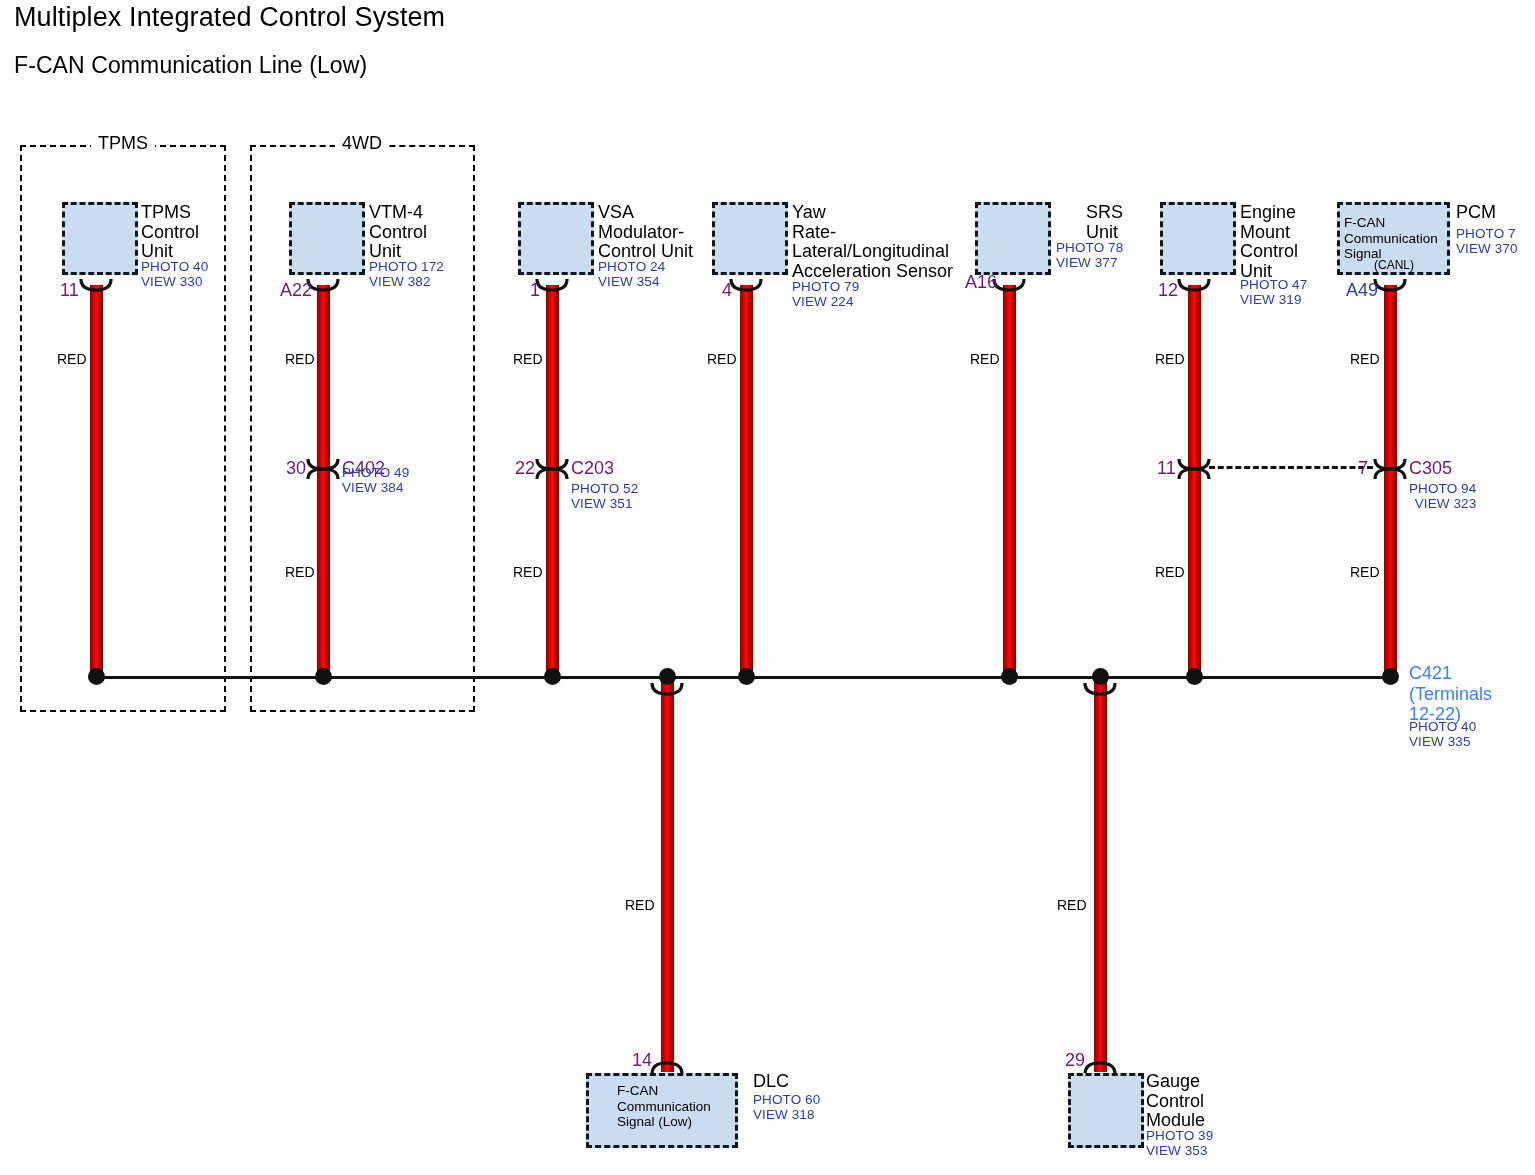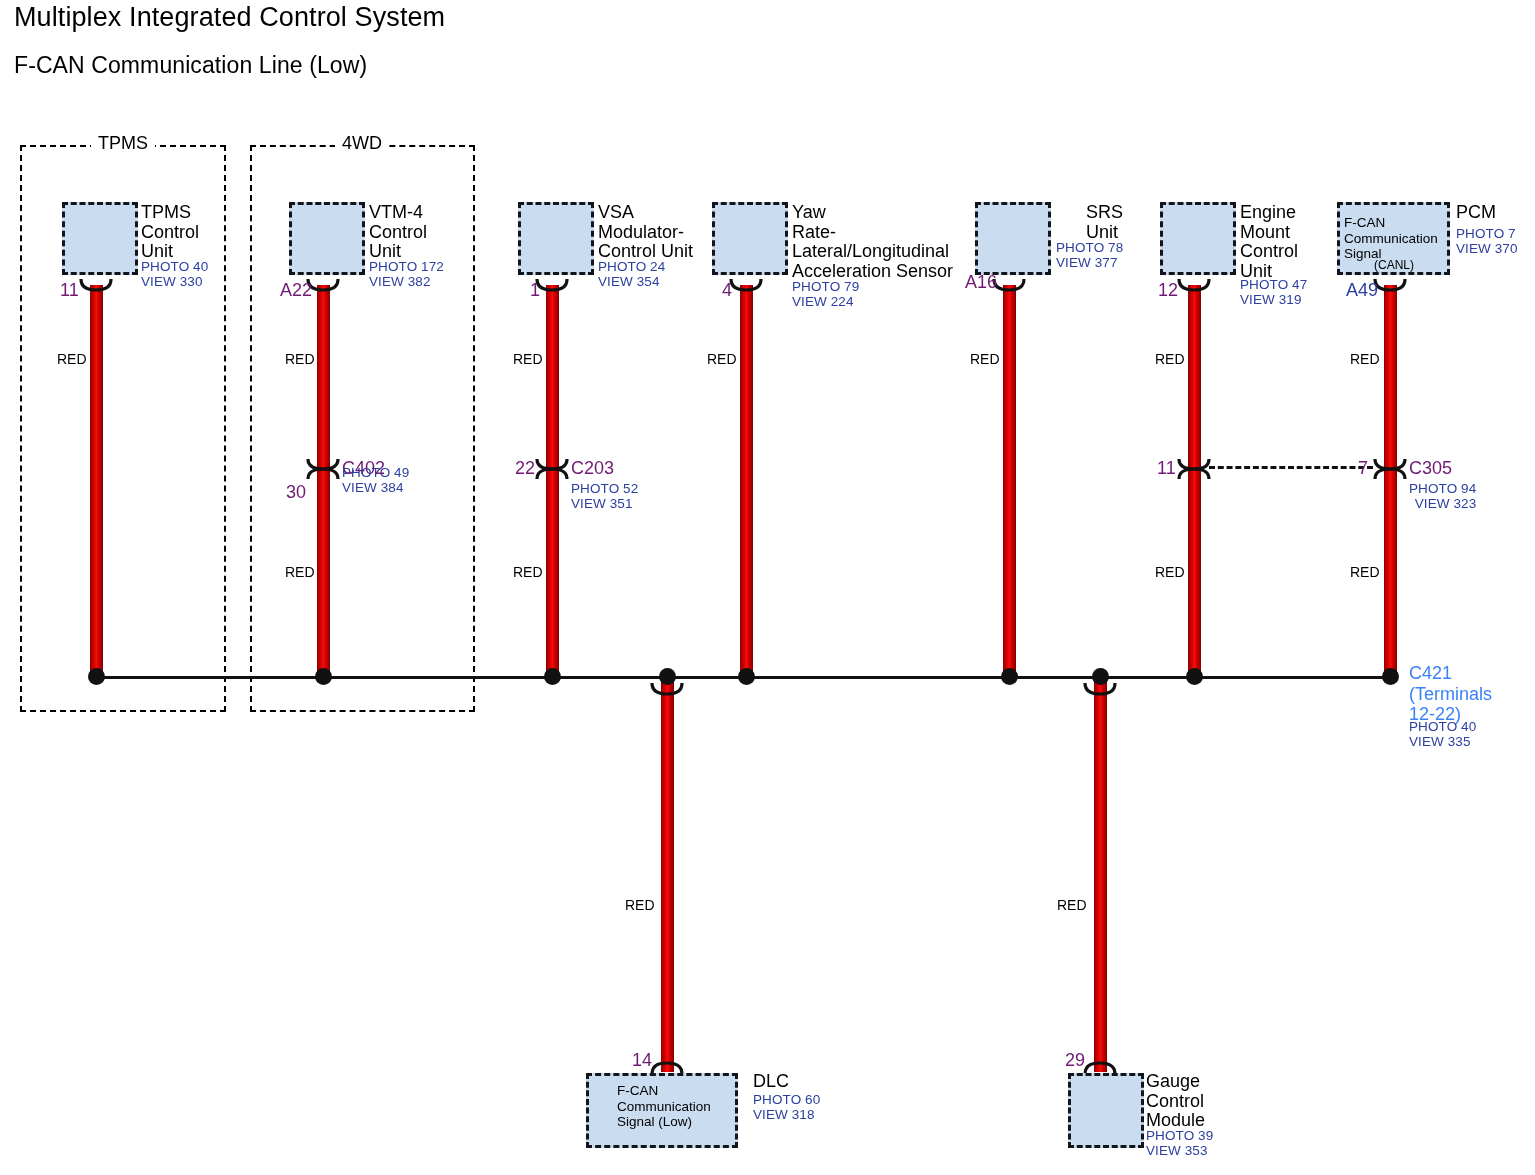--- a/index.html
+++ b/index.html
@@ -267,21 +267,21 @@
 Control
 Module</div>
   <div class="abs ref" style="left:1146px;top:1128px;">PHOTO 39
 VIEW 353</div>
   <div class="abs term" style="left:1065px;top:1050px;">29</div>
 
   <svg class="abs conn" style="left:306px;top:456px;" viewBox="0 0 34 26">
     <path d="M2,3 C2,12 11,13 17,13 C23,13 32,12 32,3" fill="none" stroke="#111" stroke-width="3.2"></path>
     <path d="M2,23 C2,14 11,13 17,13 C23,13 32,14 32,23" fill="none" stroke="#111" stroke-width="3.2"></path>
   </svg>
-  <div class="abs term" style="left:286px;top:458px;margin-top:24px;">30</div>
+  <div class="abs term" style="left:286px;top:458px;">30</div>
   <div class="abs term" style="left:342px;top:458px;">C402</div>
   <div class="abs ref" style="left:342px;top:465px;">PHOTO 49
 VIEW 384</div>
 
   <svg class="abs conn" style="left:535px;top:456px;" viewBox="0 0 34 26">
     <path d="M2,3 C2,12 11,13 17,13 C23,13 32,12 32,3" fill="none" stroke="#111" stroke-width="3.2"></path>
     <path d="M2,23 C2,14 11,13 17,13 C23,13 32,14 32,23" fill="none" stroke="#111" stroke-width="3.2"></path>
   </svg>
   <div class="abs term" style="left:515px;top:458px;">22</div>
   <div class="abs term" style="left:571px;top:458px;">C203</div>

